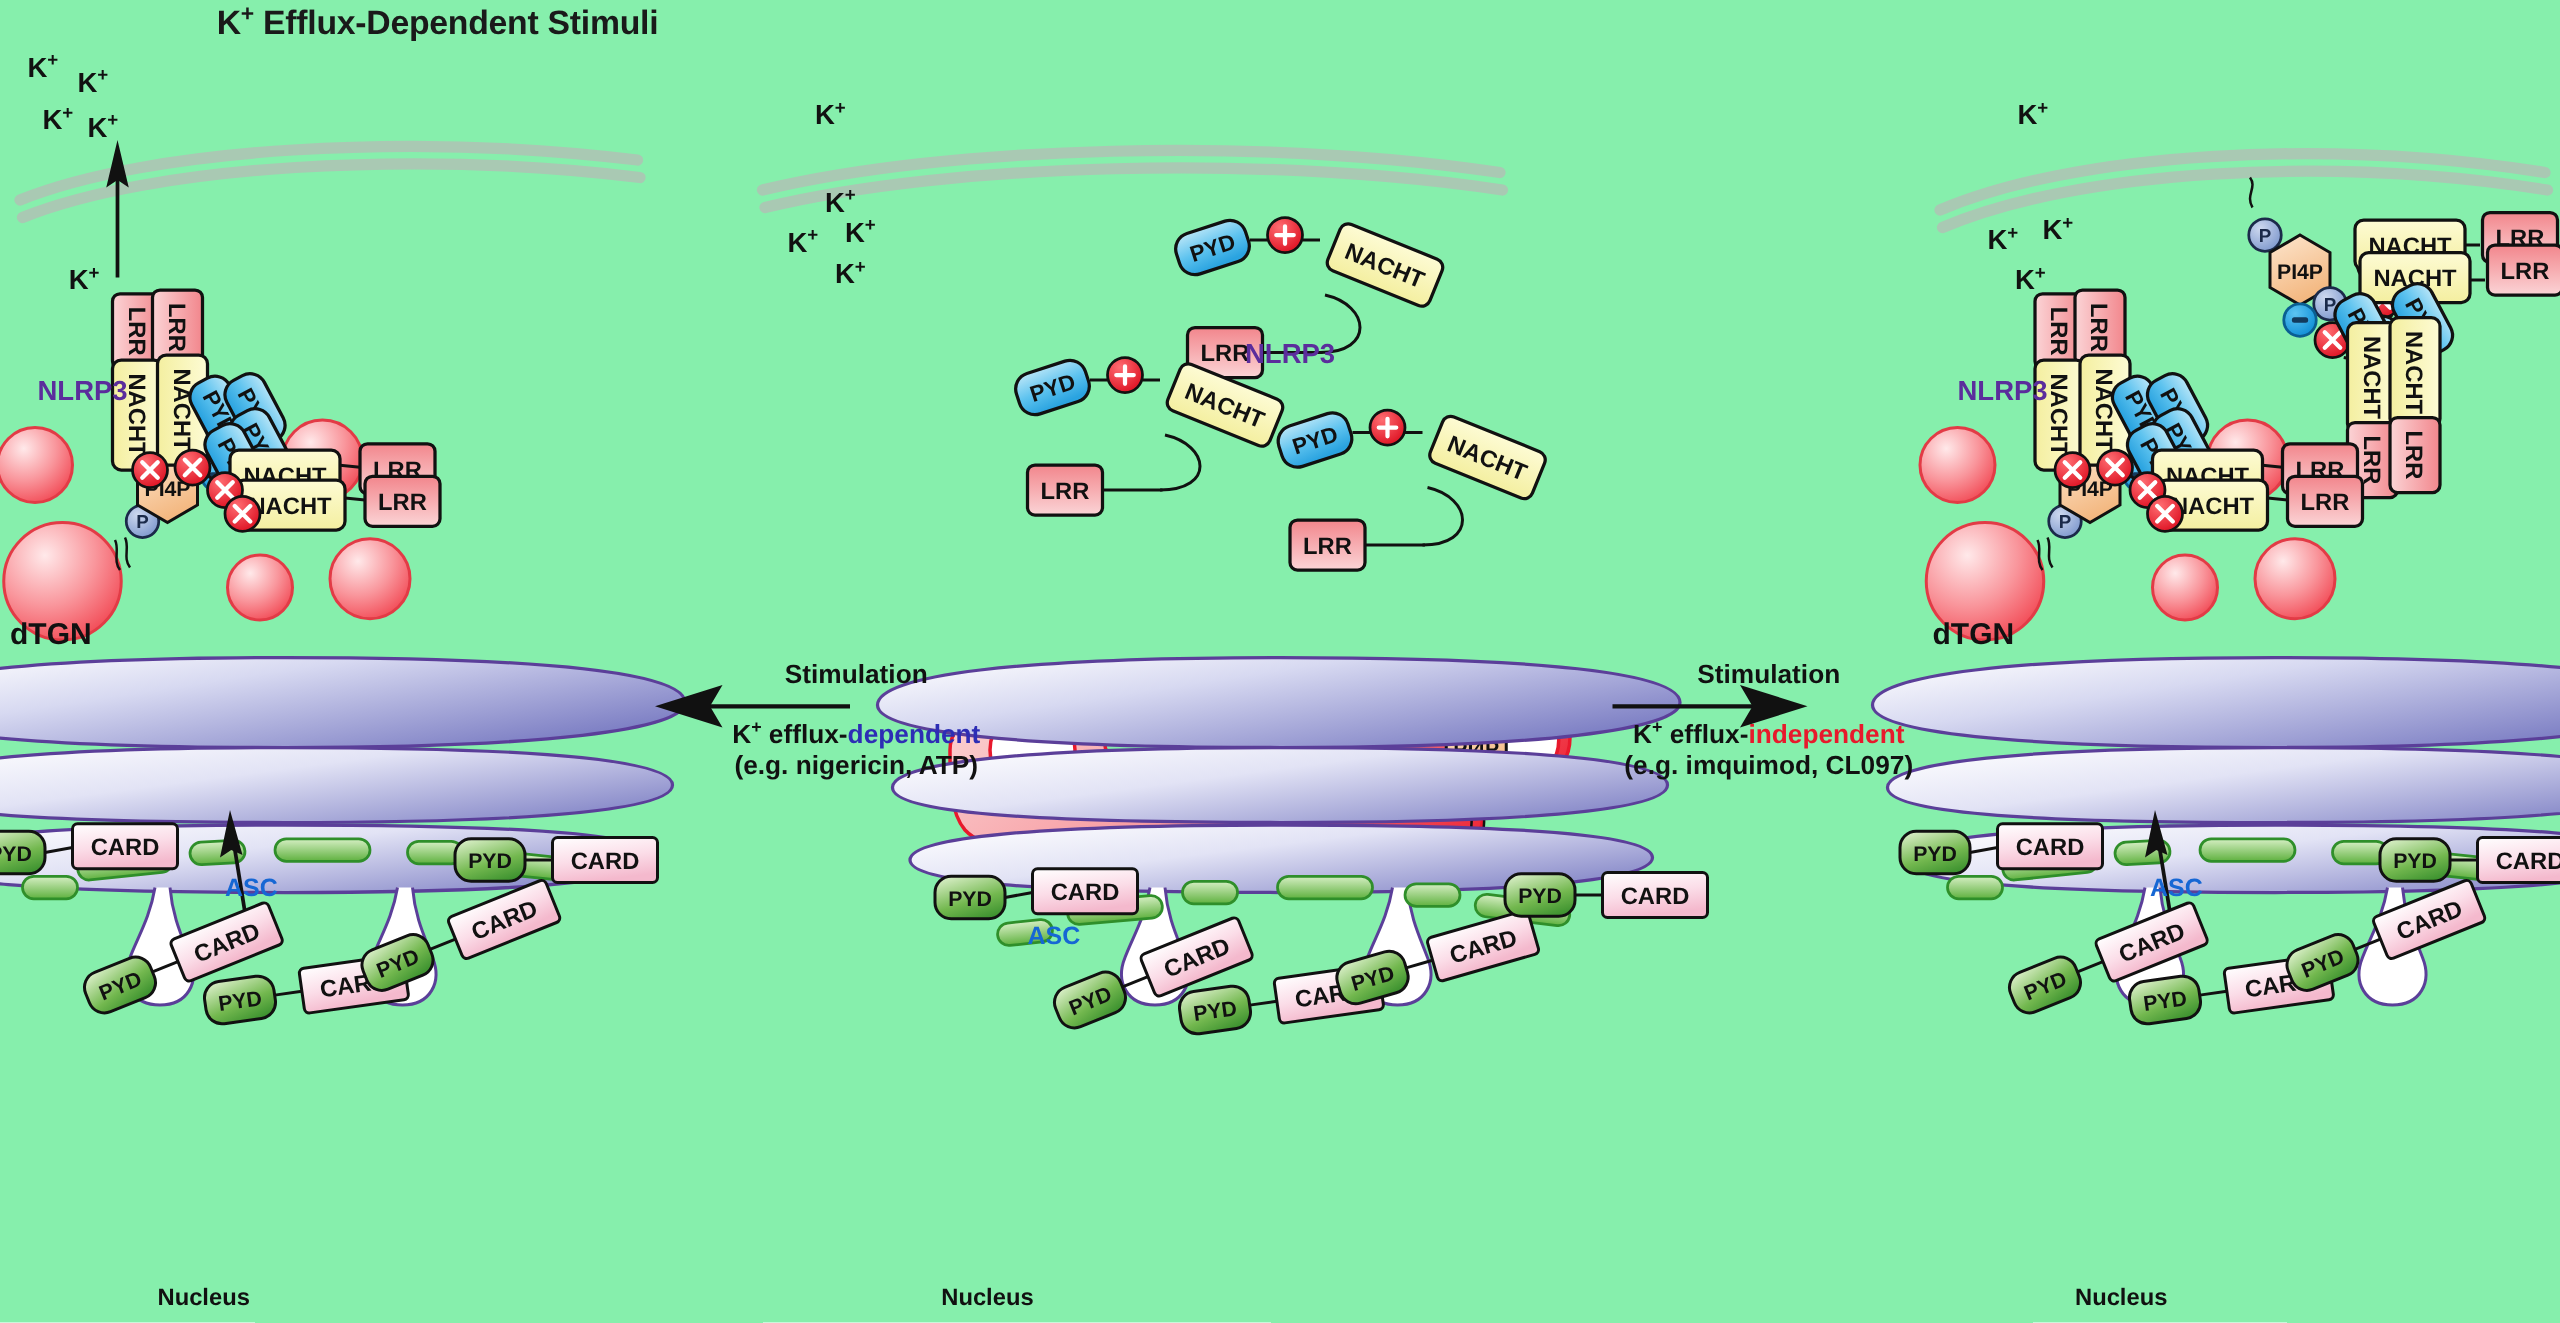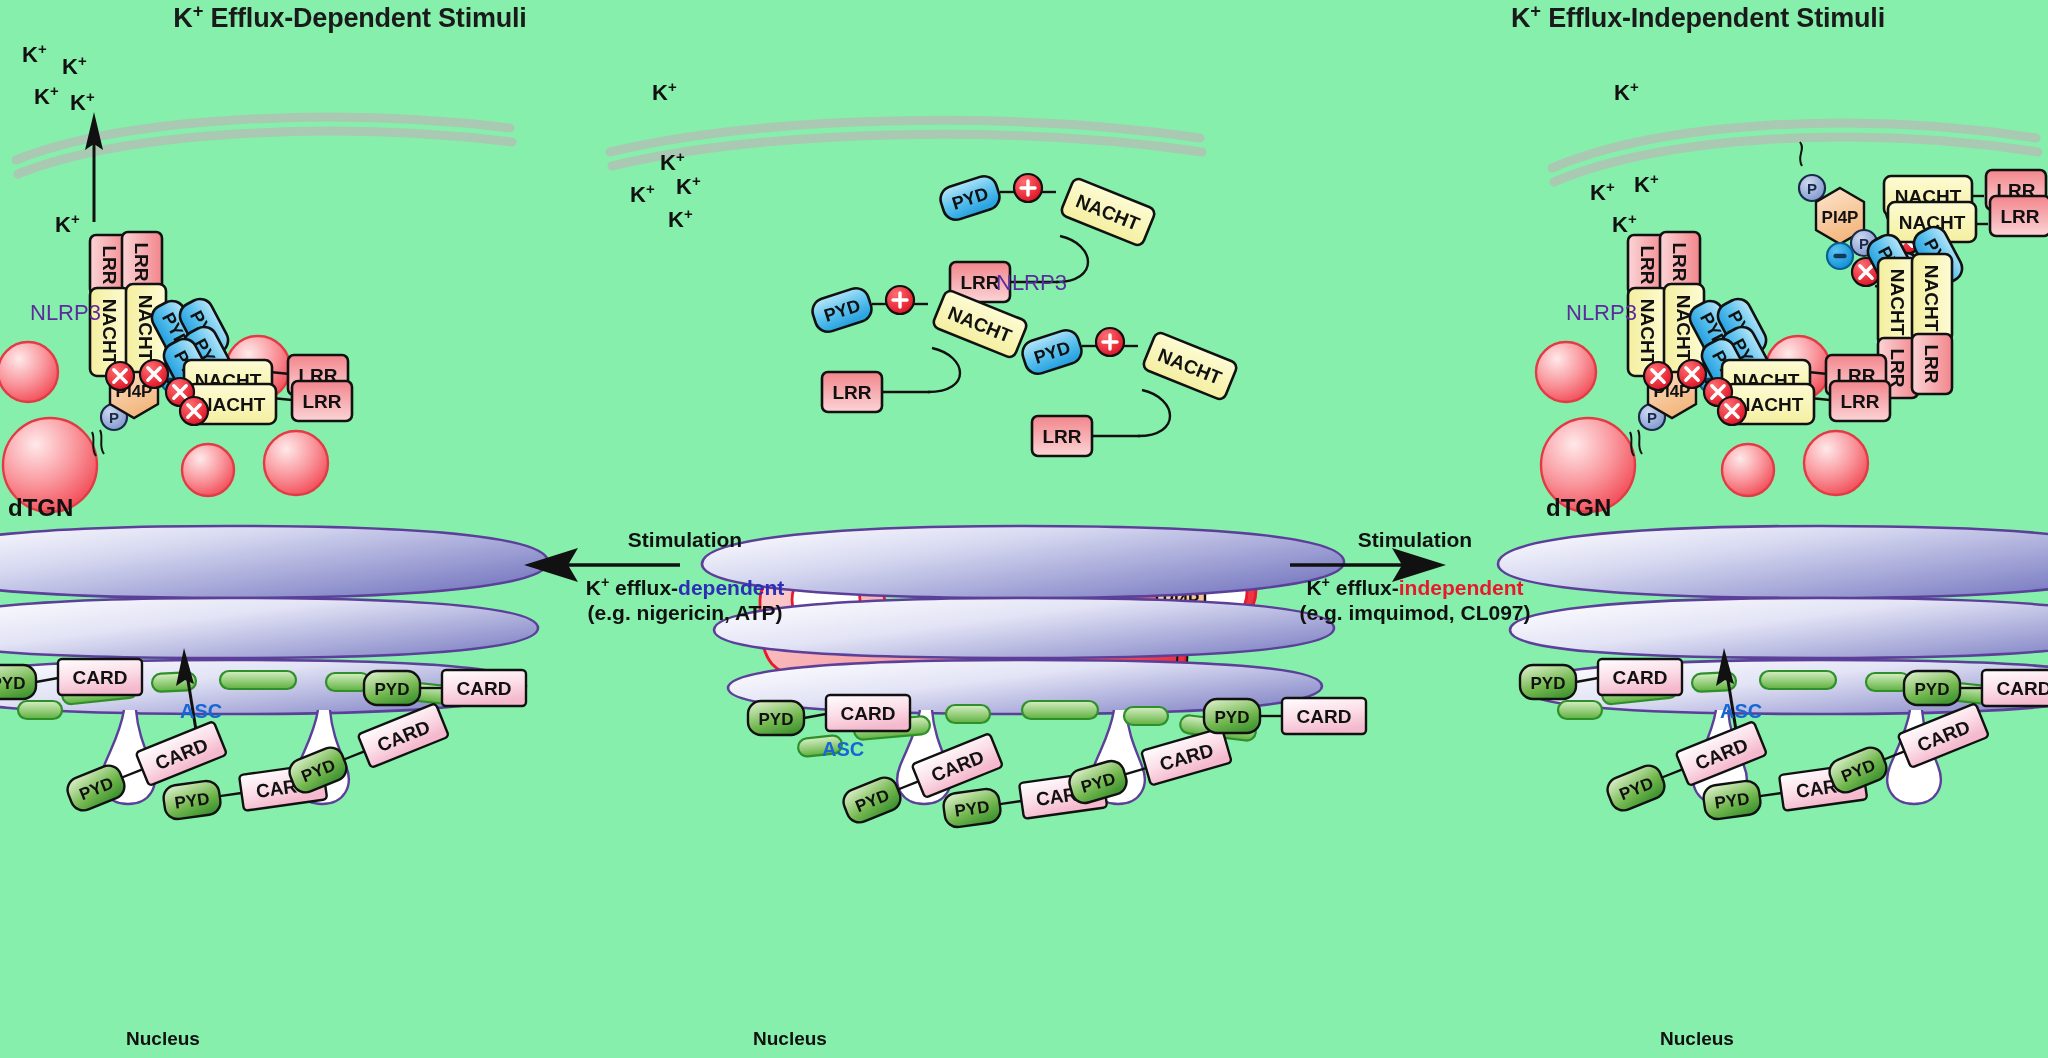--- a/index.html
+++ b/index.html
@@ -4,44 +4,41 @@
 <style>
   html,body{margin:0;padding:0;background:#fff;}
   body{width:2048px;height:1058px;font-family:"Liberation Sans",sans-serif;-webkit-font-smoothing:antialiased;}
   #stage{position:relative;width:2048px;height:1058px;overflow:hidden;background:#86efac;}
   .panel-title{
     position:absolute;top:0px;text-align:center;font-weight:bold;font-size:27px;color:#1a1a1a;
     letter-spacing:-0.2px;white-space:nowrap;
   }
   .sup{font-size:0.68em;vertical-align:super;font-weight:bold;}
   .kion{position:absolute;font-size:22px;font-weight:bold;color:#111;white-space:nowrap;}
-  .nlrp3-label{position:absolute;font-size:22px;font-weight:normal;color:#5b2d9c;white-space:nowrap;}
+  .nlrp3-label{position:absolute;font-size:22px;font-weight:bold;color:#5b2d9c;white-space:nowrap;}
   .asc-label{position:absolute;font-size:20px;font-weight:bold;color:#1667d4;white-space:nowrap;}
   .nucleus-label{position:absolute;font-size:19px;font-weight:bold;color:#111;white-space:nowrap;}
   .dtgn-label{position:absolute;font-size:24px;font-weight:bold;color:#111;white-space:nowrap;margin-top:44px;}
   .stim-block{position:absolute;text-align:center;width:330px;}
   .stim-top{font-size:21px;font-weight:bold;color:#111;line-height:1.15;}
   .stim-l1{font-size:21px;font-weight:bold;color:#111;line-height:1.2;white-space:nowrap;}
   .stim-l2{font-size:21px;font-weight:bold;color:#111;line-height:1.2;white-space:nowrap;}
   .dep{color:#2d2db5;}
   .indep{color:#e8192c;text-align:right;}
   svg{display:block;}
   .vec{position:absolute;left:0;top:0;pointer-events:none;}
 </style>
 </head>
 <body>
 
 <div id="stage">
 
   <div class="panel-title" style="left:0px;width:700px;">
     <span>K</span><span class="sup">+</span><span> Efflux-Dependent Stimuli</span>
   </div>
-  <div class="panel-title" style="left:1348px;width:700px;">
-    <span>K</span><span class="sup">+</span><span> Efflux-Independent Stimuli</span>
-  </div>
 
   <svg class="vec" width="2048" height="1058" viewBox="0 0 2048 1058">
     <defs>
       <linearGradient id="gPyd" x1="0" y1="0" x2="0.2" y2="1">
         <stop offset="0%" stop-color="#bfe8f8"></stop>
           <stop offset="55%" stop-color="#5ec3ef"></stop>
           <stop offset="100%" stop-color="#2aa3e0"></stop>
       </linearGradient>
       <linearGradient id="gNacht" x1="0" y1="0" x2="0" y2="1">
         <stop offset="0%" stop-color="#fdfbd4"></stop>

